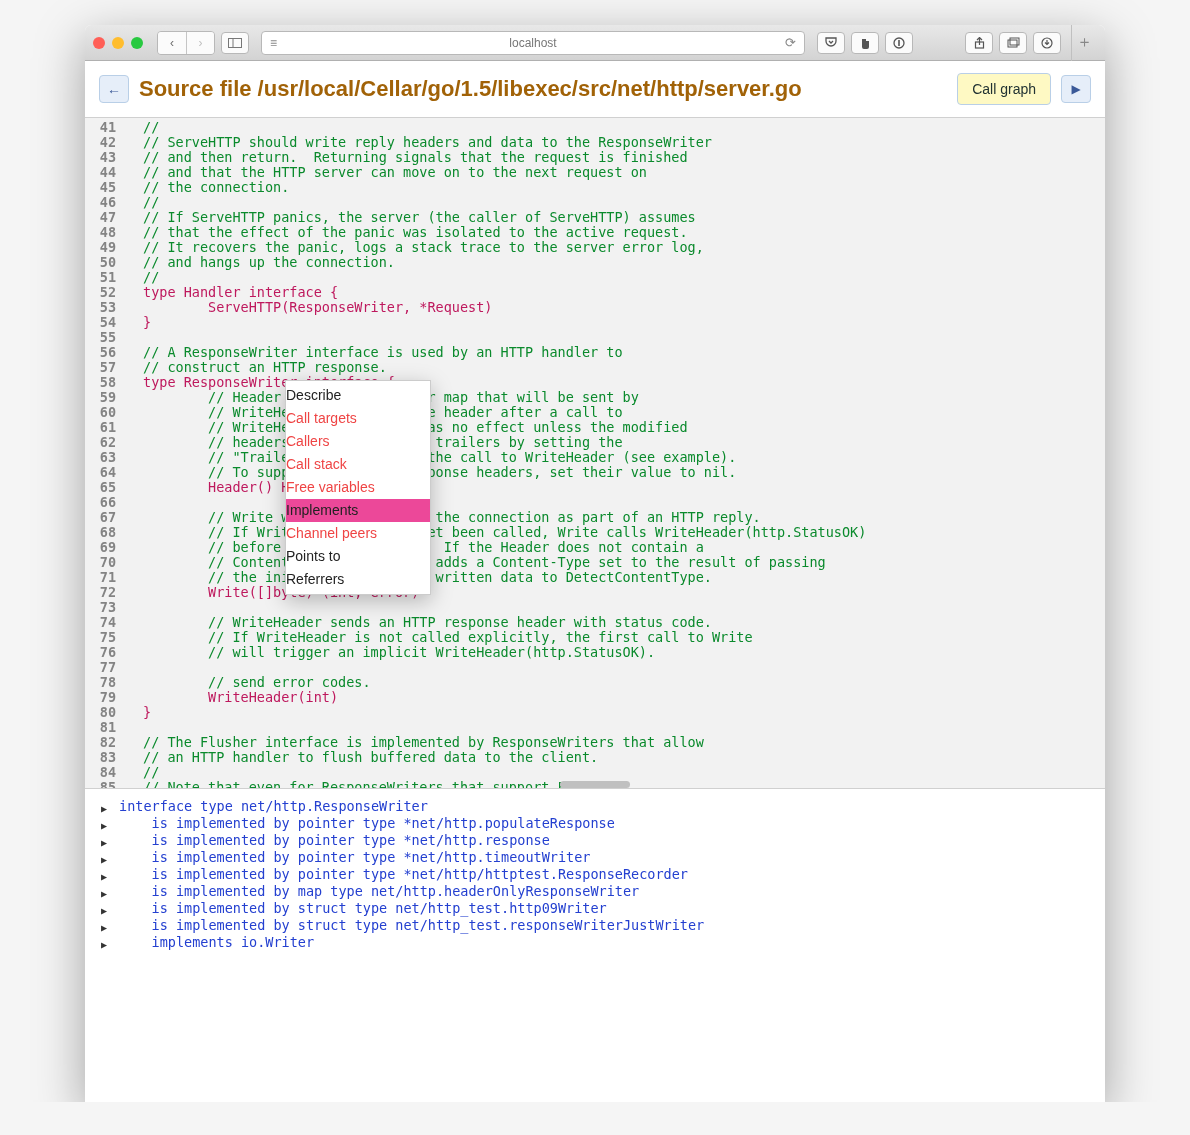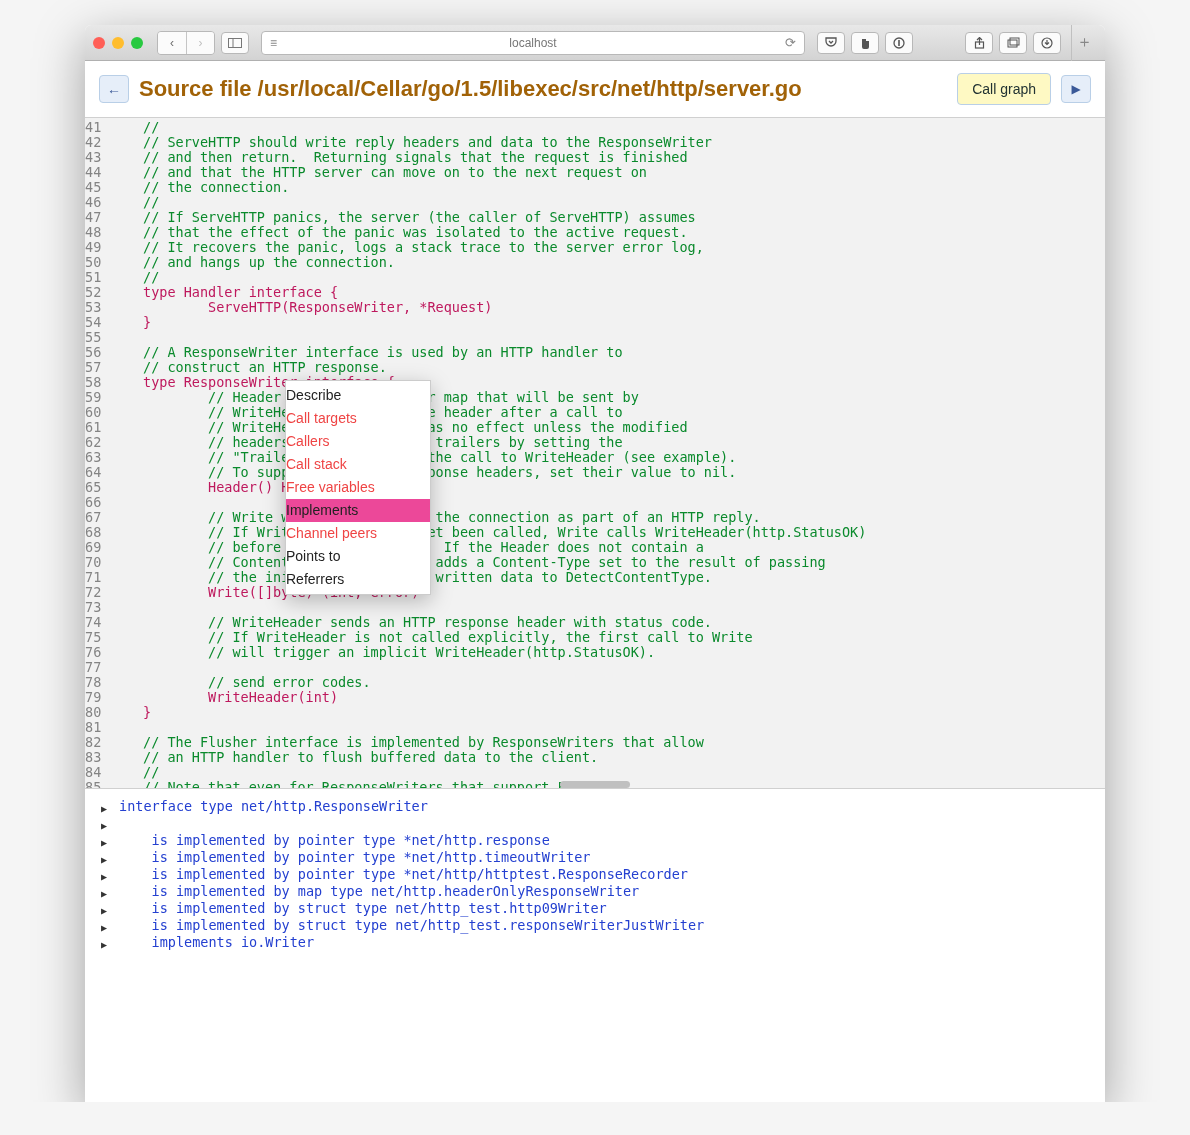--- a/index.html
+++ b/index.html
@@ -75,21 +75,21 @@
   border-bottom:1px solid #d0d0d0;
   padding: 2px 0 0 0;
   font-family: Menlo, Monaco, Consolas, monospace;
   font-size: 13.5px;
   line-height: 15px;
   position: relative;
   height: 672px;
   overflow:hidden;
 }
 .code-line { display:flex; white-space:pre; }
-.ln { width: 56px; text-align:left; color:#848484; padding-right:10px; font-weight:400; user-select:none;}
+.ln { width: 56px; text-align:center; color:#848484; padding-right:10px; font-weight:700; user-select:none;}
 .code-text { color:#be185d; padding-left:2px;}
 .code-text.comment { color:#0a8a2c; }
 .context-menu {
   position:absolute;
   left: 200px; top: 262px;
   width: 146px;
   background:#fff;
   border:1px solid #ccc;
   box-shadow: 0 6px 20px rgba(0,0,0,0.25);
   font-family: -apple-system, sans-serif;
@@ -250,21 +250,21 @@
           <div class="mi">Points to</div>
           <div class="mi">Referrers</div>
         </div>
     </div>
     <div class="scroll-thumb"></div>
   </div>
 
   <div class="output-pane">
     <div id="output-lines">
         <div class="out-line"><span class="tri">▶</span><span>interface type net/http.ResponseWriter</span></div>
-        <div class="out-line"><span class="tri">▶</span></div>
+        <div class="out-line"><span class="tri">▶</span><span>    is implemented by pointer type *net/http.populateResponse</span></div>
         <div class="out-line"><span class="tri">▶</span><span>    is implemented by pointer type *net/http.response</span></div>
         <div class="out-line"><span class="tri">▶</span><span>    is implemented by pointer type *net/http.timeoutWriter</span></div>
         <div class="out-line"><span class="tri">▶</span><span>    is implemented by pointer type *net/http/httptest.ResponseRecorder</span></div>
         <div class="out-line"><span class="tri">▶</span><span>    is implemented by map type net/http.headerOnlyResponseWriter</span></div>
         <div class="out-line"><span class="tri">▶</span><span>    is implemented by struct type net/http_test.http09Writer</span></div>
         <div class="out-line"><span class="tri">▶</span><span>    is implemented by struct type net/http_test.responseWriterJustWriter</span></div>
         <div class="out-line"><span class="tri">▶</span><span>    implements io.Writer</span></div>
       </div>
   </div>
 </div>

